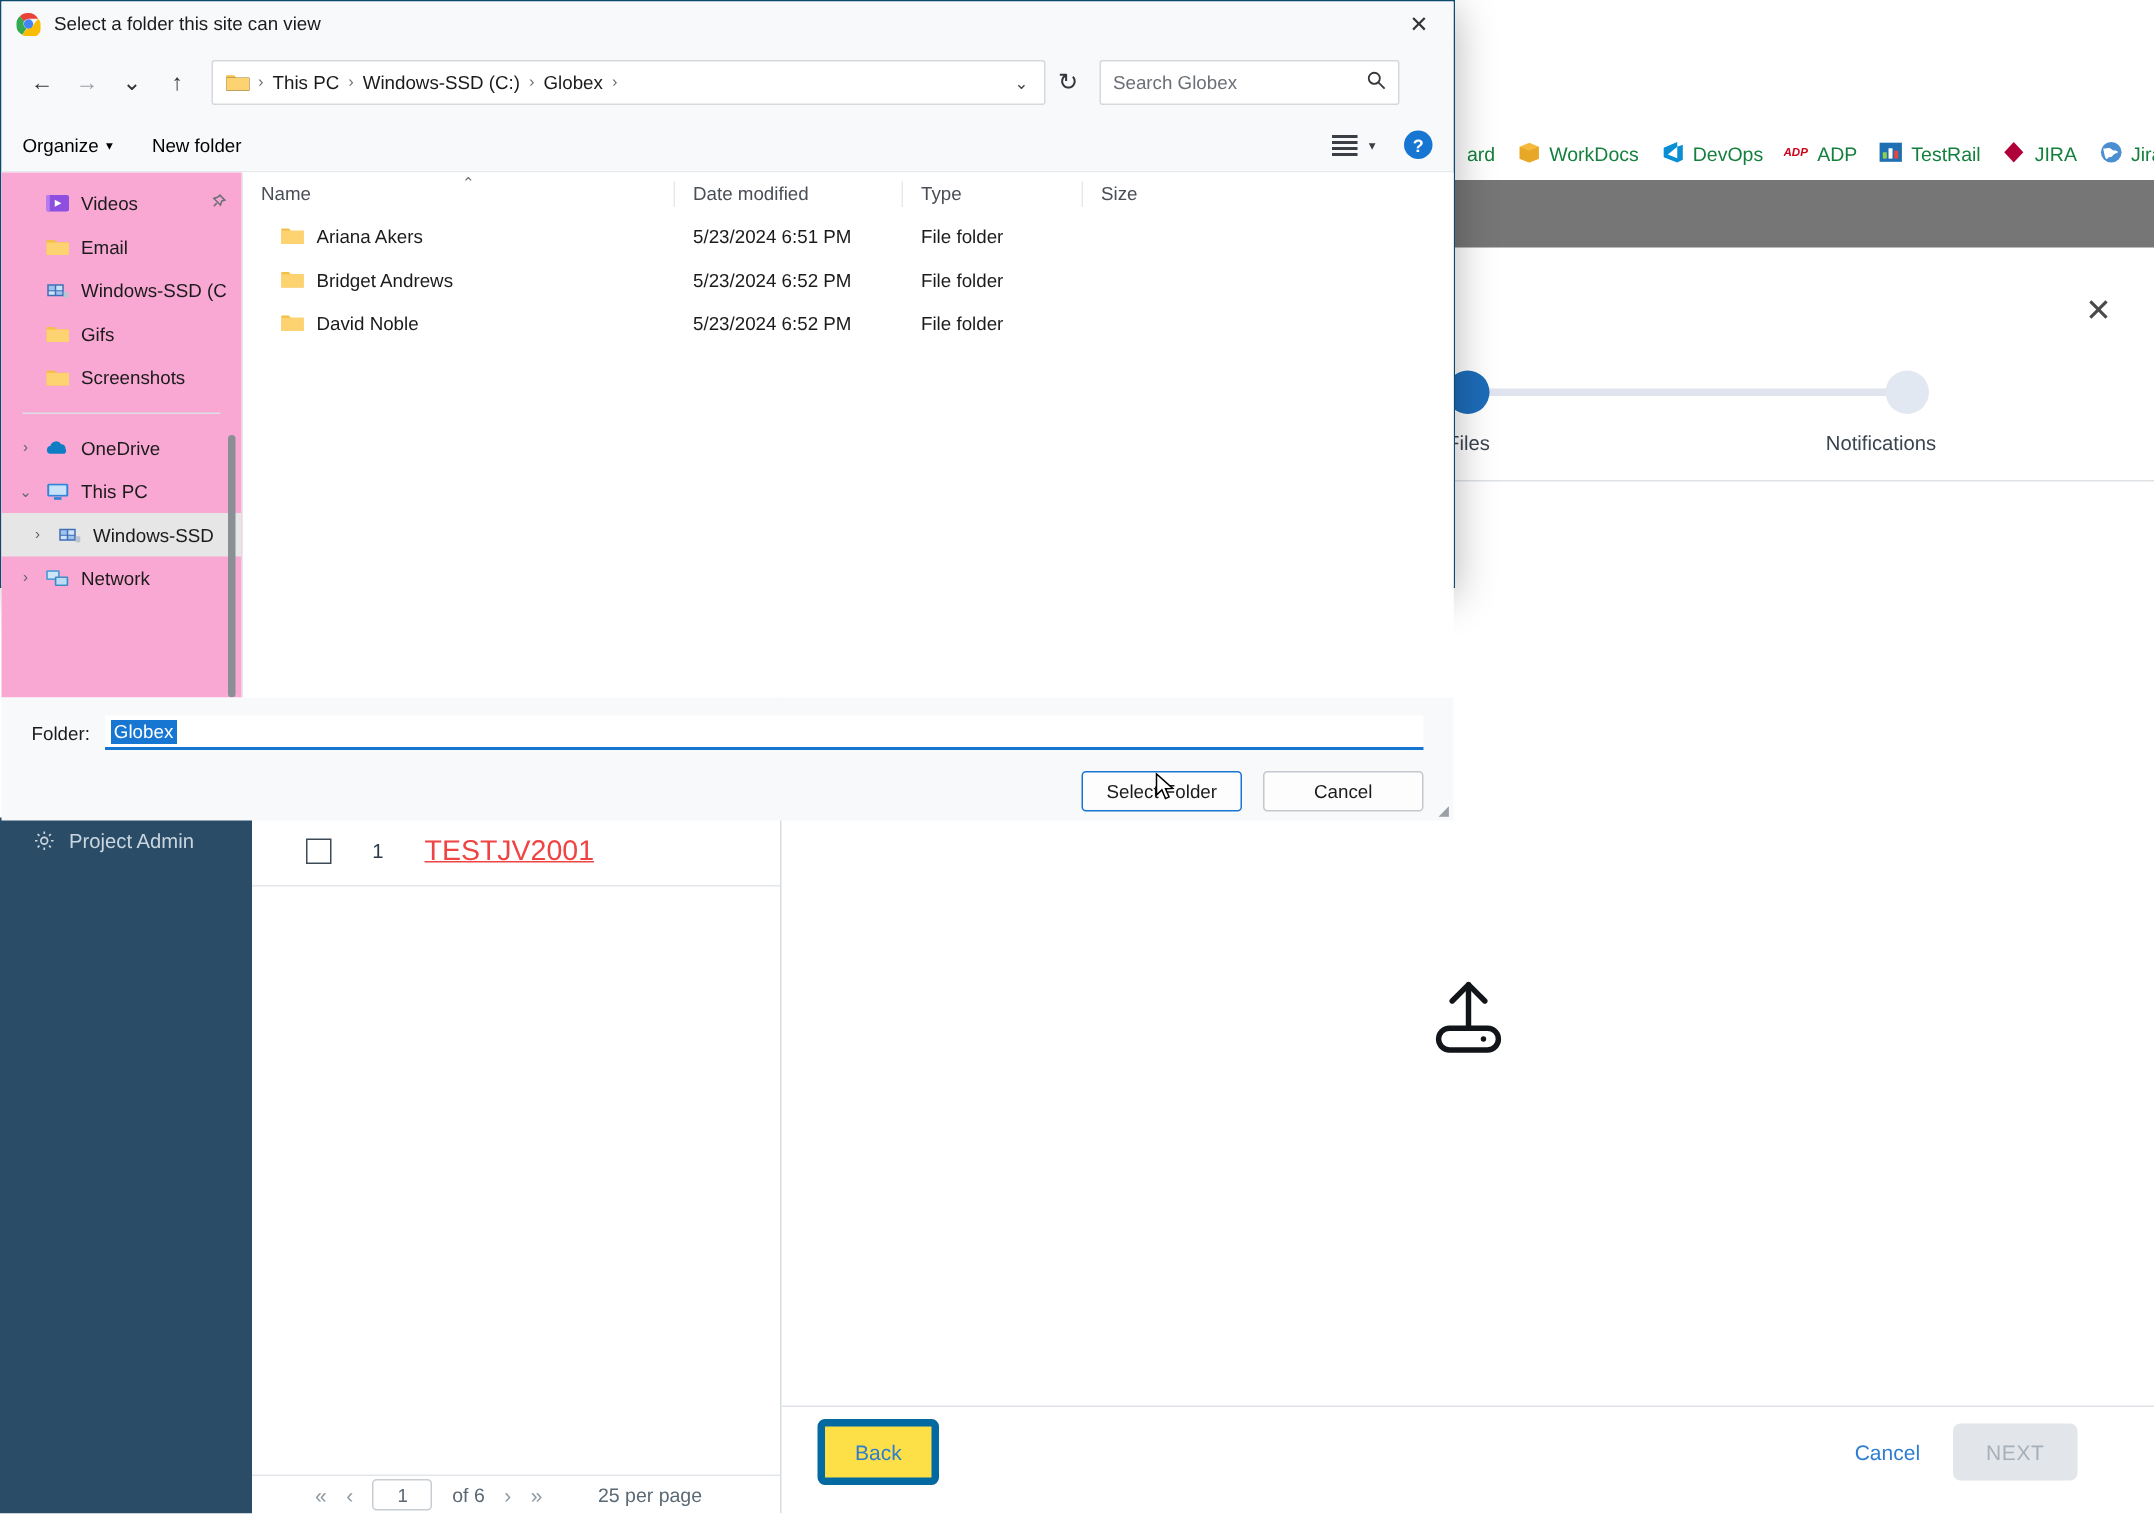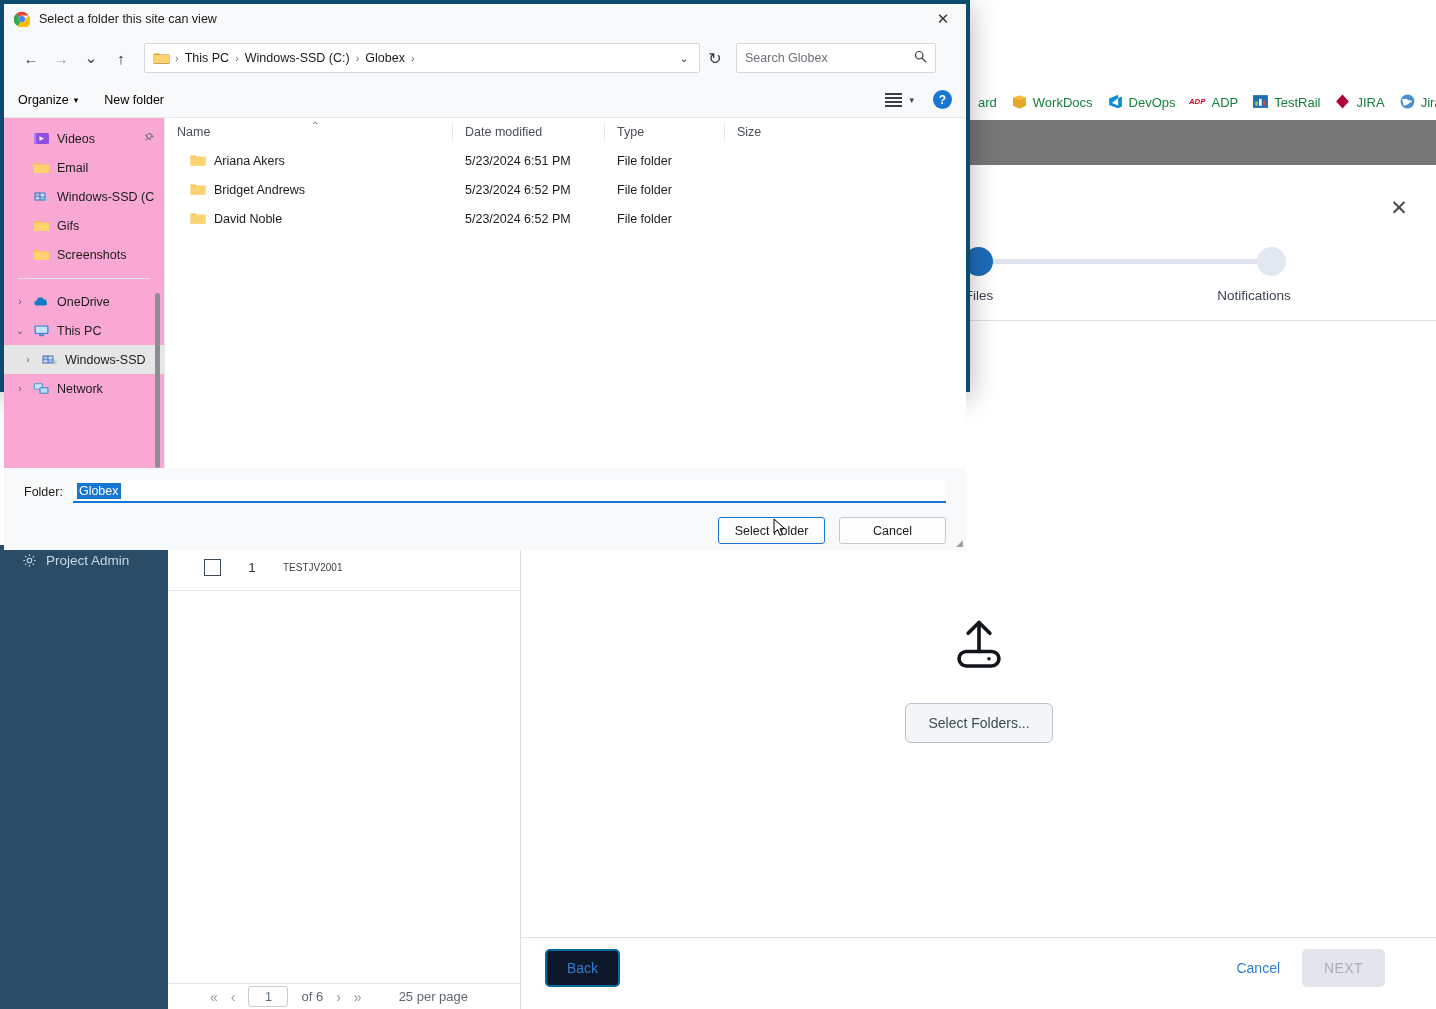--- a/index.html
+++ b/index.html
@@ -36,21 +36,21 @@
 
   
   .data-area { position: absolute; left: 168px; top: 425px; width: 1268px; height: 584px; background: #fff; }
   .tbl-row {
     display: flex; align-items: center; height: 46px;
     border-bottom: 1px solid #e3e6ea; padding-left: 36px; gap: 0;
     font-size: 13.5px; color: #3c4a57;
   }
   .cb { width: 17px; height: 17px; border: 1.6px solid #3c4a57; background: #fff; flex: 0 0 17px; }
   .tbl-idx { width: 62px; text-align: center; color: #2c3a47; font-size: 13.5px; }
-  .tbl-name { color: #404040; font-size: 10px; }
+  .tbl-name { color: #ef4444; font-size: 19px; text-decoration: underline; }
 
   .pager {
     position: absolute; left: 168px; bottom: 0; width: 352px; height: 26px;
     display: flex; align-items: center; gap: 13px; padding-left: 42px;
     font-size: 13px; color: #5b6975; background: #fff;
     border-top: 1px solid #e3e6ea;
   }
   .pg-btn { color: #8d99a4; cursor: default; font-size: 14px; }
   .pg-box {
     width: 40px; height: 21px; border: 1px solid #c8cdd3; border-radius: 3px;
@@ -97,36 +97,36 @@
     padding: 11px 22px; border: 1px solid #b9c2cc; border-radius: 6px;
     background: #f3f6f9; color: #3c4a57; font-size: 14px;
     font-family: "Liberation Sans", sans-serif; cursor: pointer;
   }
   .wiz-footer {
     position: absolute; left: 0; bottom: 12px; width: 916px; height: 60px;
     display: flex; align-items: center; padding: 0 52px 0 24px;
     border-top: 1px solid #e0e4e8;
   }
   .back-btn {
-    padding: 9px 20px; border: 2px solid #0369a1; border-radius: 5px;
-    background: #0f172a; color: #2f7dd1; font-size: 14px;
+    padding: 9px 20px; border: 5px solid #0369a1; border-radius: 5px;
+    background: #fde047; color: #2f7dd1; font-size: 14px;
     font-family: "Liberation Sans", sans-serif; cursor: pointer;
   }
   .foot-right { margin-left: auto; display: flex; align-items: center; gap: 22px; }
   .cancel-link { color: #2f7dd1; font-size: 14px; cursor: pointer; }
   .next-btn {
     padding: 11px 22px; border: none; border-radius: 5px;
     background: #e2e5e9; color: #a7b0ba; font-size: 14px; letter-spacing: .4px;
     font-family: "Liberation Sans", sans-serif; cursor: default;
   }
 
   
   .fdlg {
     position: absolute; left: 0; top: 0; width: 970px; height: 392px;
-    background: #f8f9fb; border: 4px solid #0c4a6e;
+    background: #f8f9fb; border: 1px solid #0c4a6e;
     box-shadow: 0 6px 26px rgba(0,0,0,.30);
   }
   .fdlg-title {
     height: 30px; display: flex; align-items: center; gap: 9px;
     padding-left: 10px; background: #f8f9fb;
   }
   .chrome-ico { width: 16px; height: 16px; flex: 0 0 16px; }
   .fdlg-title-txt { font-size: 12.5px; color: #1b1b1b; }
   .fdlg-x {
     margin-left: auto; width: 46px; height: 30px; display: flex;
@@ -349,21 +349,20 @@
 
       <div class="drop-zone">
         <span class="upload-ico">
           <svg viewBox="0 0 64 64" width="58" height="58" fill="none" stroke="#111418" stroke-width="4" stroke-linecap="round" stroke-linejoin="round">
             <path d="M32 6v32"></path>
             <path d="M20 18 32 6l12 12"></path>
             <rect x="10" y="38" width="44" height="16" rx="8"></rect>
             <circle cx="43" cy="46" r="2" fill="#111418" stroke="none"></circle>
           </svg>
         </span>
-        <button class="sel-folders-btn">Select Folders...</button>
       </div>
 
       <div class="wiz-footer">
         <button class="back-btn">Back</button>
         <div class="foot-right">
           <span class="cancel-link">Cancel</span>
           <button class="next-btn">NEXT</button>
         </div>
       </div>
     </div>

